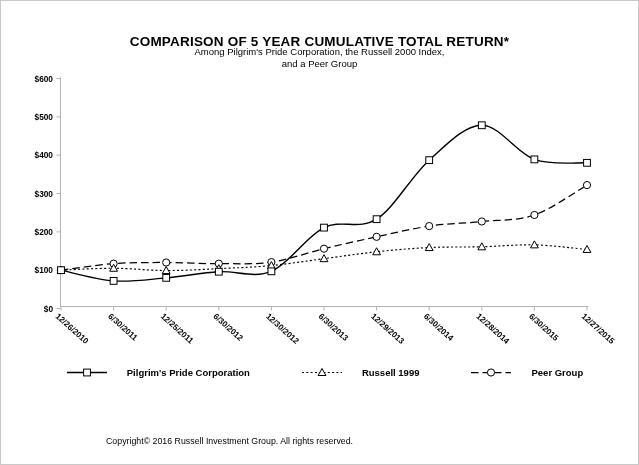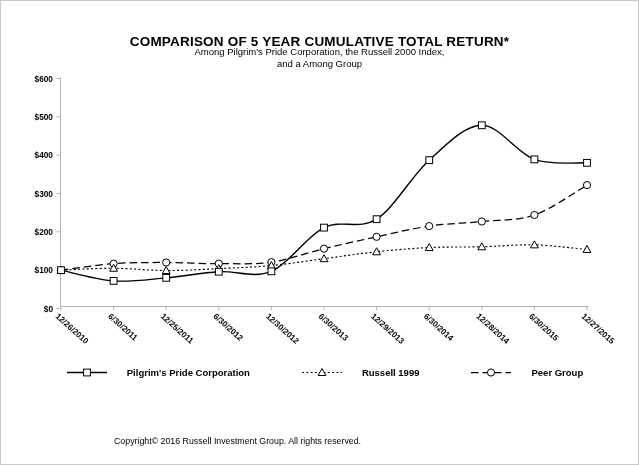--- a/index.html
+++ b/index.html
@@ -18,29 +18,29 @@
   .s1{top:29px} .s2{top:41px}
   #chart{position:absolute; top:56px; left:0;}
   .legend{
     position:absolute; top:361px; left:10px; right:0; height:20px;
     display:flex; justify-content:center; align-items:center; gap:51px;
     font-size:9.5px; font-weight:bold;
   }
   .legend-item{display:flex; align-items:center; gap:19px;}
   .swatch{width:42px; height:11px; display:block;}
   .footnote{position:absolute; top:413px; left:116px; font-size:8.8px;}
-  .copyright{position:absolute; top:435px; left:113px; font-size:8.8px;}
+  .copyright{position:absolute; top:435px; left:105px; font-size:8.8px;}
 </style>
 </head>
 <body>
 
 <div class="page">
   <div class="title">COMPARISON OF 5 YEAR CUMULATIVE TOTAL RETURN*</div>
   <div class="subtitle s1">Among Pilgrim's Pride Corporation, the Russell 2000 Index,</div>
-  <div class="subtitle s2">and a Among Group</div>
+  <div class="subtitle s2">and a Peer Group</div>
 
   <svg id="chart" width="639" height="312" viewBox="0 0 639 312" xmlns="http://www.w3.org/2000/svg">
       <line x1="59.5" y1="20.49999999999997" x2="59.5" y2="250" stroke="#b3b3b3" stroke-width="1"></line>
       <line x1="59.5" y1="249.5" x2="587.5" y2="249.5" stroke="#b3b3b3" stroke-width="1"></line>
       <line x1="55.5" y1="251.5" x2="59.5" y2="251.5" stroke="#b3b3b3" stroke-width="1"></line>
       <text x="52" y="254.5" text-anchor="end" font-size="8.3" font-weight="bold" font-family="&quot;Liberation Sans&quot;,sans-serif">$0</text>
       <line x1="55.5" y1="213.16666666666666" x2="59.5" y2="213.16666666666666" stroke="#b3b3b3" stroke-width="1"></line>
       <text x="52" y="216.16666666666666" text-anchor="end" font-size="8.3" font-weight="bold" font-family="&quot;Liberation Sans&quot;,sans-serif">$100</text>
       <line x1="55.5" y1="174.83333333333331" x2="59.5" y2="174.83333333333331" stroke="#b3b3b3" stroke-width="1"></line>
       <text x="52" y="177.83333333333331" text-anchor="end" font-size="8.3" font-weight="bold" font-family="&quot;Liberation Sans&quot;,sans-serif">$200</text>

